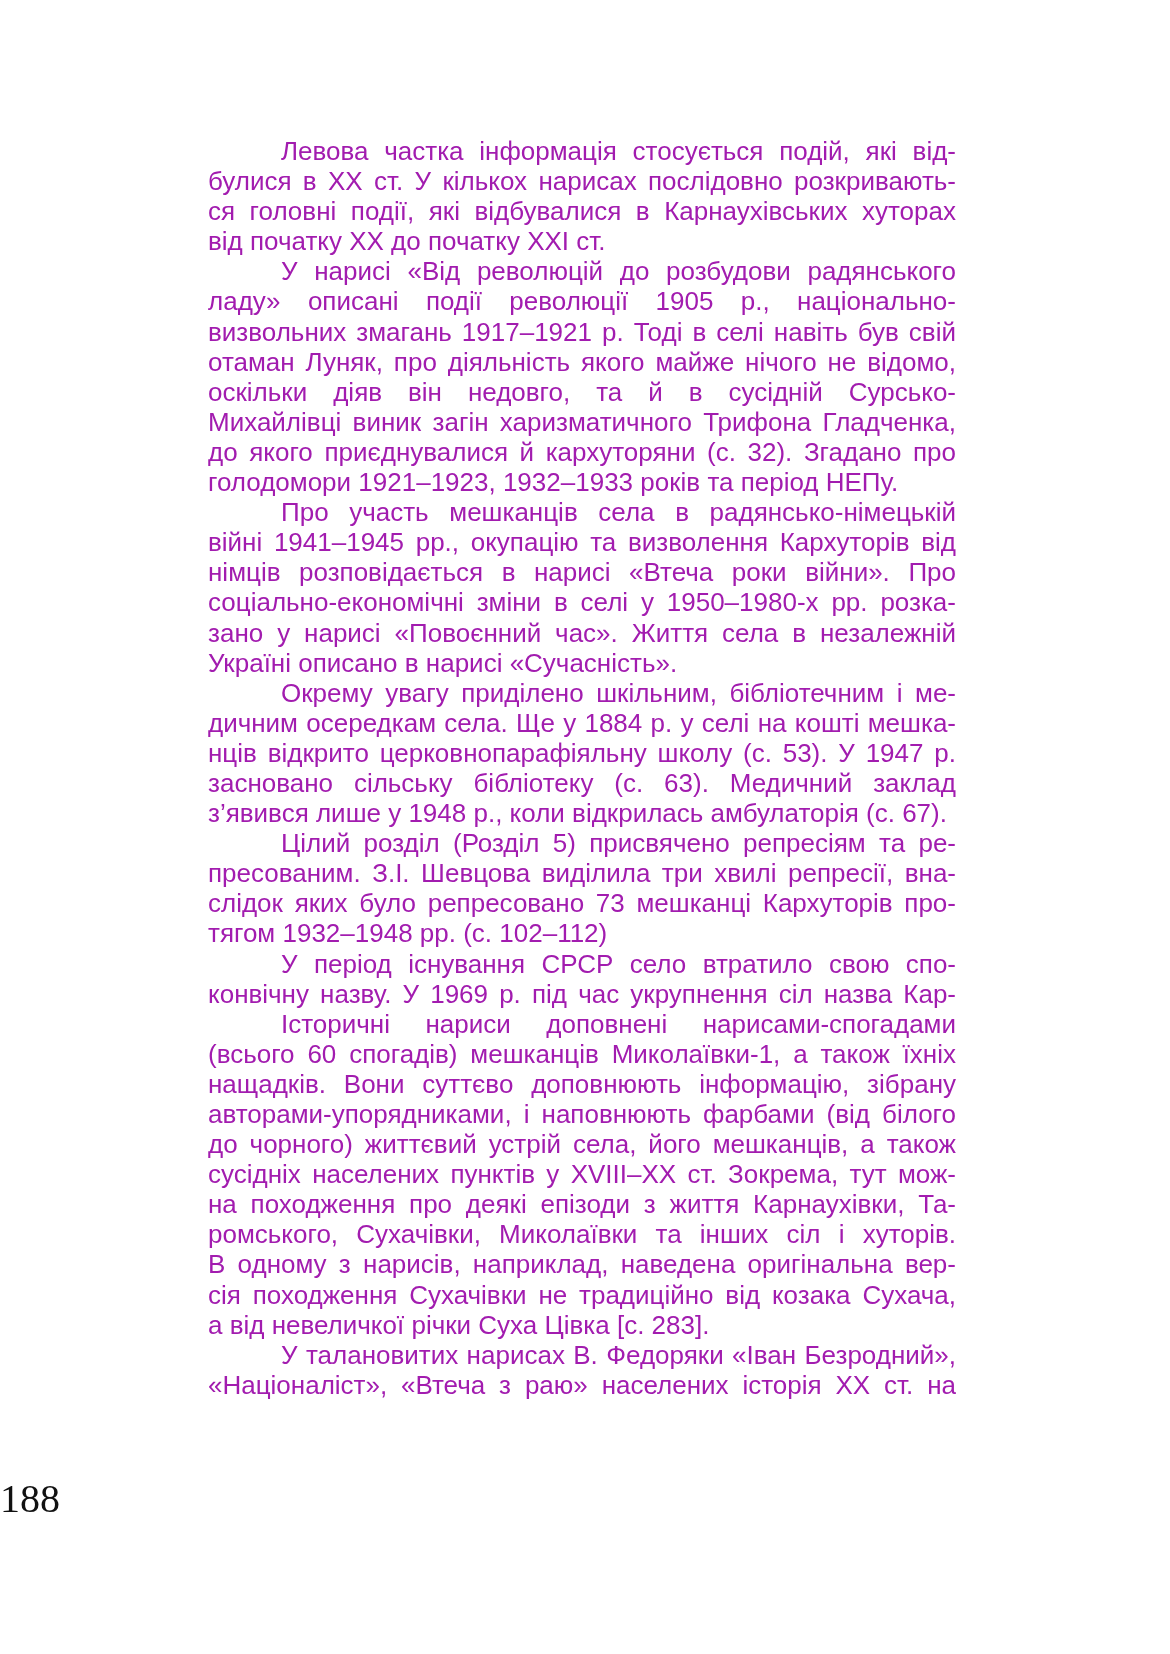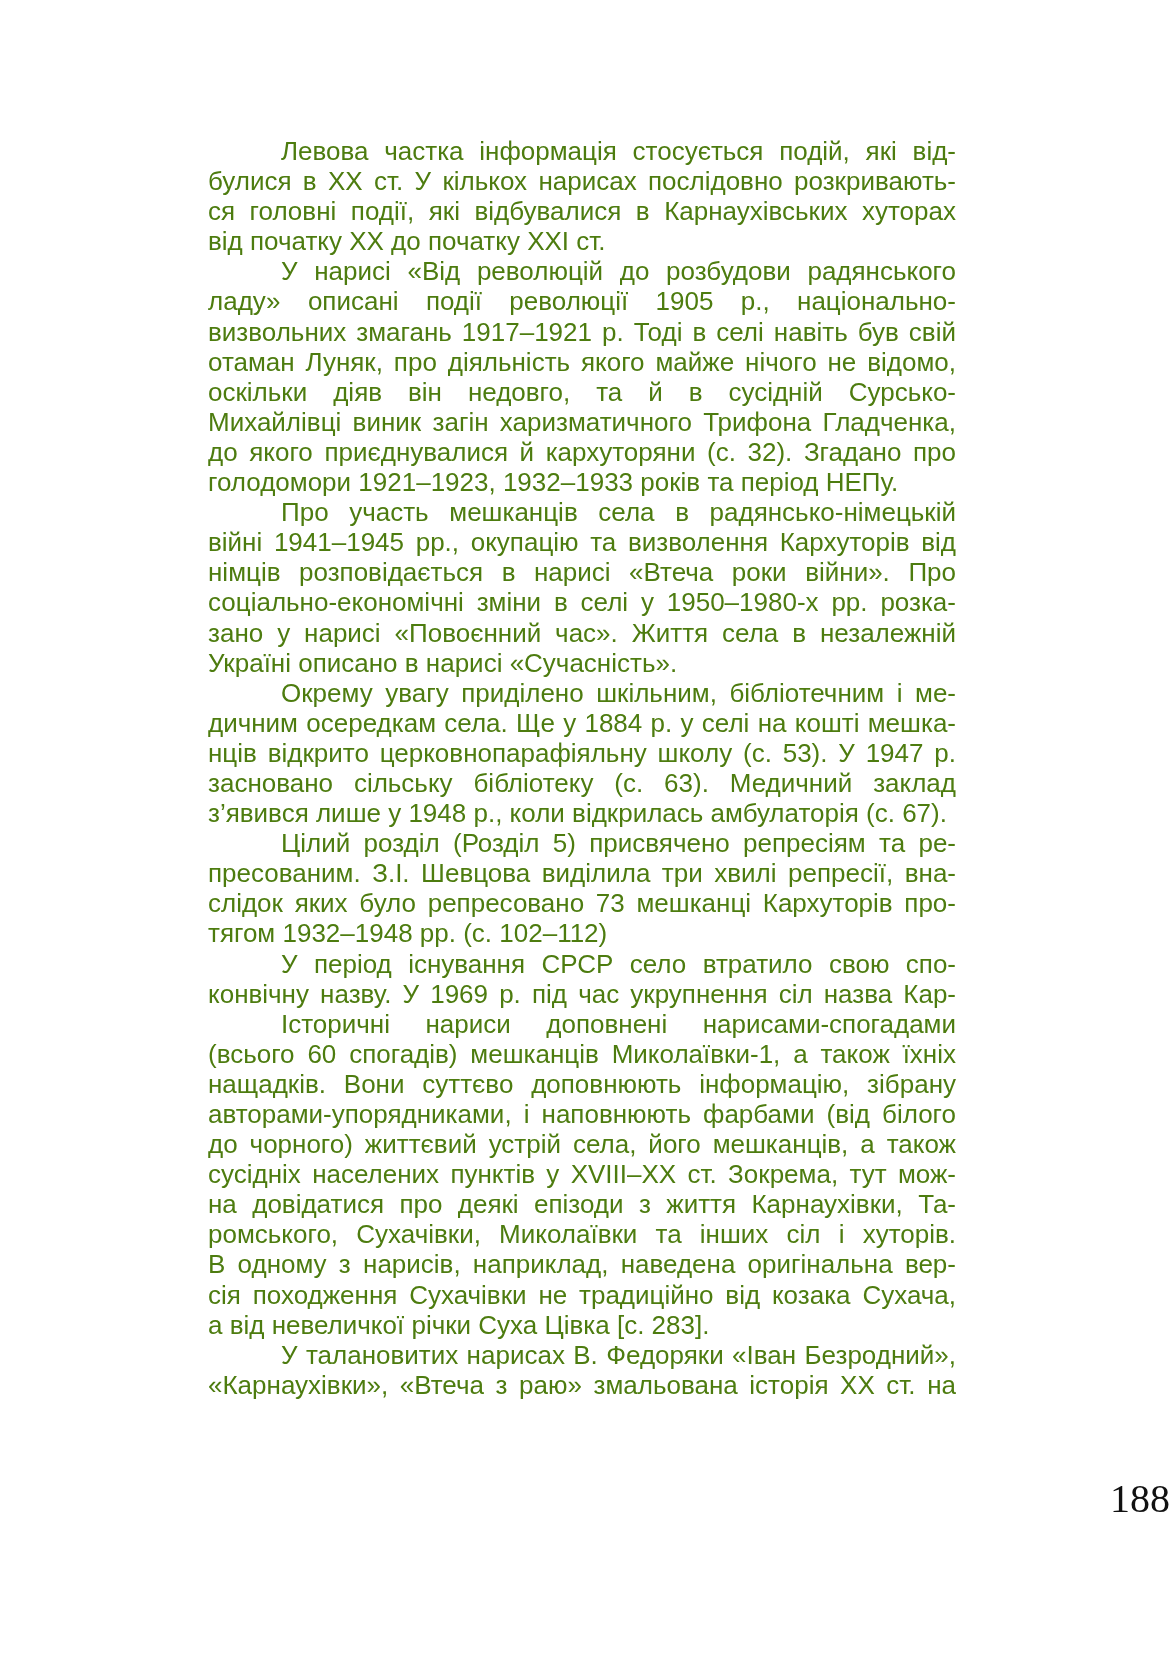--- a/index.html
+++ b/index.html
@@ -12,21 +12,21 @@
     width: 1170px;
     height: 1654px;
     background: #ffffff;
     overflow: hidden;
   }
   .text-block {
     position: absolute;
     left: 208px;
     top: 136px;
     width: 748px;
-    color: #4d7c0f;
+    color: #a21caf;
     font-family: "Liberation Sans", sans-serif;
     font-size: 26px;
     line-height: 30.1px;
   }
   .line {
     text-align: justify;
     text-align-last: justify;
     height: 30.1px;
     overflow: hidden;
   }
@@ -34,21 +34,21 @@
     text-indent: 73px;
   }
   .line.para-end {
     text-align-last: left;
   }
   .page-number {
     position: absolute;
     top: 1479px;
     left: 0;
     width: 100%;
-    text-align: right;
+    text-align: left;
     color: #111111;
     font-family: "Liberation Serif", serif;
     font-size: 40px;
     line-height: 1;
   }
 </style>
 </head>
 <body>
 
 <div class="page">
@@ -81,22 +81,22 @@
       <div class="line">слідок яких було репресовано 73 мешканці Кархуторів про-</div>
       <div class="line para-end">тягом 1932–1948 рр. (с. 102–112)</div>
       <div class="line indent">У період існування СРСР село втратило свою спо-</div>
       <div class="line">конвічну назву. У 1969 р. під час укрупнення сіл назва Кар-</div>
       <div class="line indent">Історичні нариси доповнені нарисами-спогадами</div>
       <div class="line">(всього 60 спогадів) мешканців Миколаївки-1, а також їхніх</div>
       <div class="line">нащадків. Вони суттєво доповнюють інформацію, зібрану</div>
       <div class="line">авторами-упорядниками, і наповнюють фарбами (від білого</div>
       <div class="line">до чорного) життєвий устрій села, його мешканців, а також</div>
       <div class="line">сусідніх населених пунктів у XVIII–XX ст. Зокрема, тут мож-</div>
-      <div class="line">на довідатися про деякі епізоди з життя Карнаухівки, Та-</div>
+      <div class="line">на походження про деякі епізоди з життя Карнаухівки, Та-</div>
       <div class="line">ромського, Сухачівки, Миколаївки та інших сіл і хуторів.</div>
       <div class="line">В одному з нарисів, наприклад, наведена оригінальна вер-</div>
       <div class="line">сія походження Сухачівки не традиційно від козака Сухача,</div>
       <div class="line para-end">а від невеличкої річки Суха Цівка [с. 283].</div>
       <div class="line indent">У талановитих нарисах В. Федоряки «Іван Безродний»,</div>
-      <div class="line">«Карнаухівки», «Втеча з раю» змальована історія ХХ ст. на</div>
+      <div class="line">«Націоналіст», «Втеча з раю» населених історія ХХ ст. на</div>
     </div>
   <div class="page-number">188</div>
 </div>
 
 </body></html>

